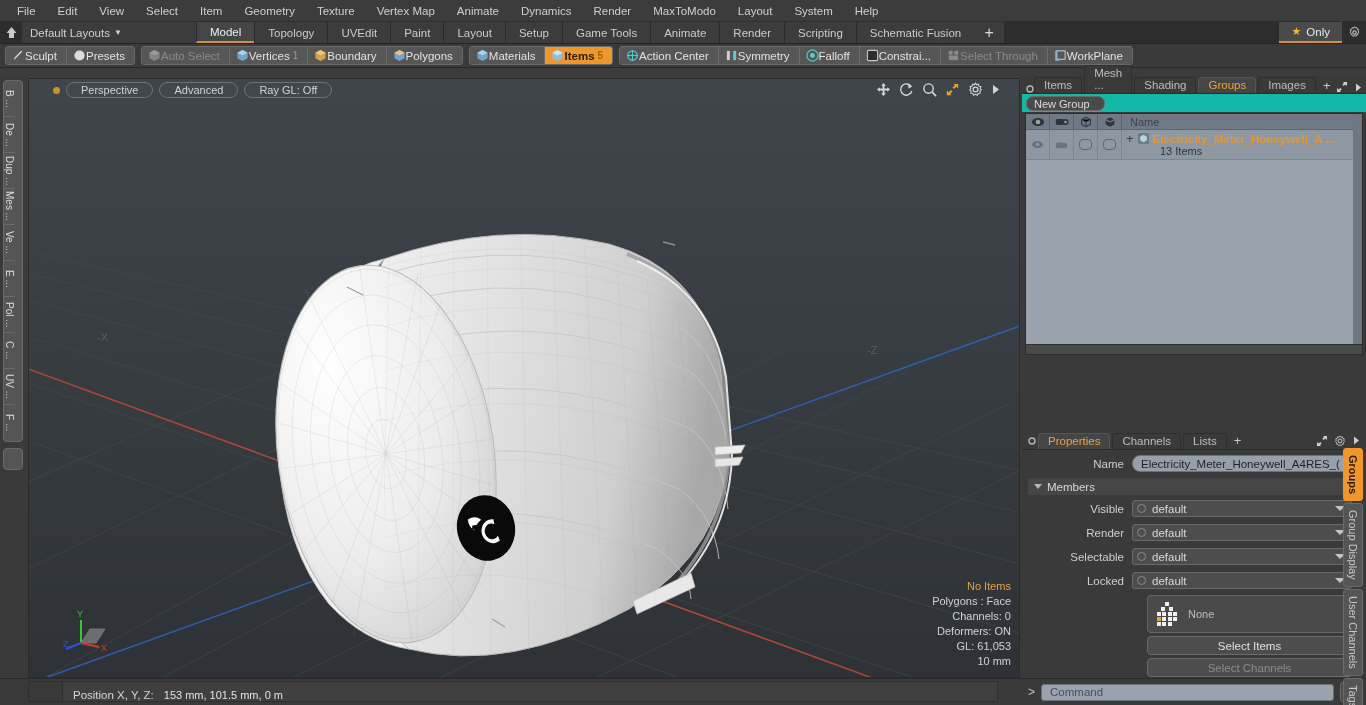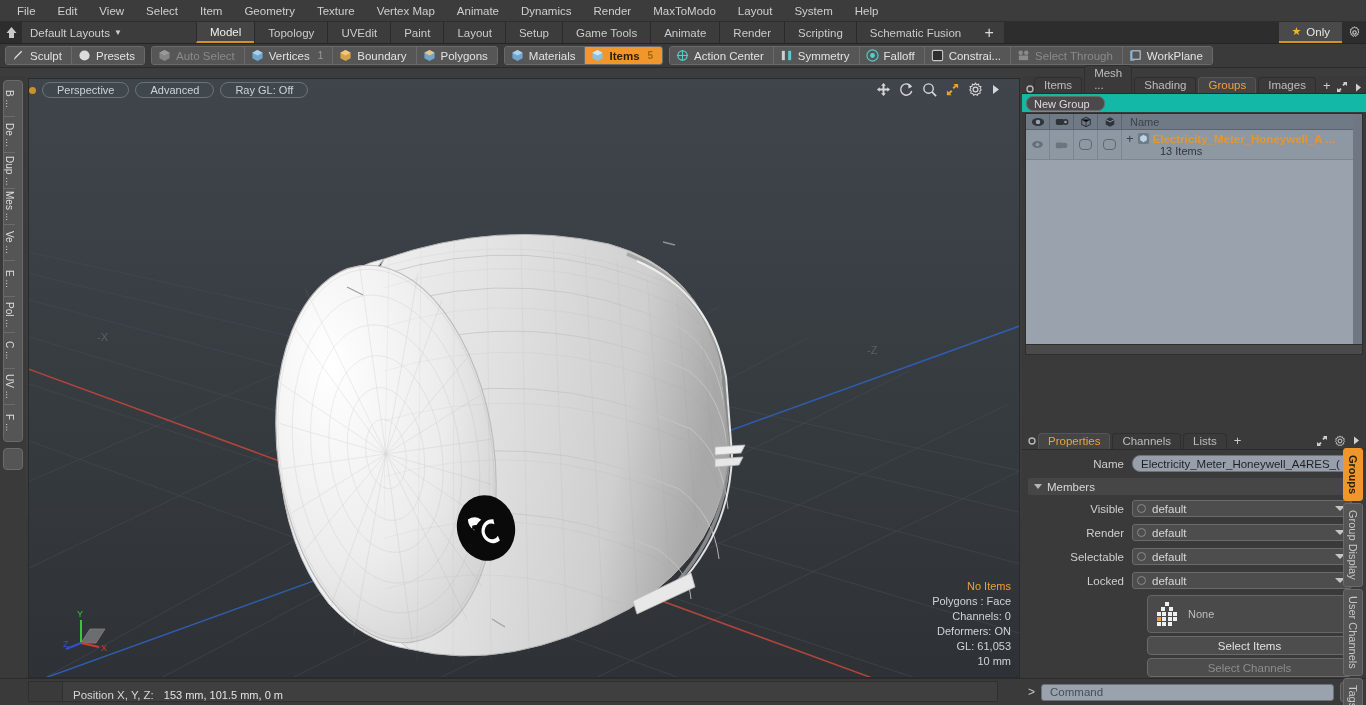--- a/index.html
+++ b/index.html
@@ -70,21 +70,21 @@
     display: flex; align-items: center; gap: 6px;
     padding: 0 5px;
     border-bottom: 1px solid #2a2a2a;
   }
   .grp {
     display: flex; align-items: stretch; height: 19px;
     background: #555; border: 1px solid #6a6a6a; border-radius: 3px;
     overflow: hidden;
   }
   .mbtn {
-    display: flex; align-items: center; gap: 5px;
+    display: flex; align-items: center; 
     padding: 0 9px 0 6px; color: #e2e2e2; font-size: 11.5px;
     background: #565656; border-right: 1px solid #6b6b6b;
     white-space: nowrap;
   }
   .mbtn:last-child { border-right: none; }
   .mbtn.dim { color: #8a8a8a; }
   .mbtn.active { background: #f0962a; color: #2b2000; font-weight: bold; }
   .mbtn .cnt { color: #ffd9a0; font-size: 10px; margin-left: 3px; }
   .mbtn.dimcnt .cnt { color: #9a9a9a; }
 
@@ -119,21 +119,21 @@
   
   .viewport {
     position: absolute; left: 28px; top: 2px;
     width: 992px; height: 600px;
     background: linear-gradient(180deg,#3f454b 0%, #363b40 45%, #2e3236 100%);
     border: 1px solid #2a2a2a;
     overflow: hidden;
   }
   .vp-header {
     position:absolute; left:0; top:0; width:100%; height:22px;
-    display:flex; align-items:center; gap:6px; padding-left: 0;
+    display:flex; align-items:center; gap:6px; padding-left: 24px;
     z-index: 6;
   }
   .vp-dot { width:7px;height:7px;border-radius:50%;background:#c9912f; }
   .vp-pill {
     border:1px solid #6d7278; border-radius:9px;
     padding: 1px 14px; color:#cfd3d6; font-size:11px;
     background: rgba(70,76,82,0.35);
   }
   .vp-icons {
     position:absolute; right: 18px; top: 3px; display:flex; align-items:center; gap:8px;

